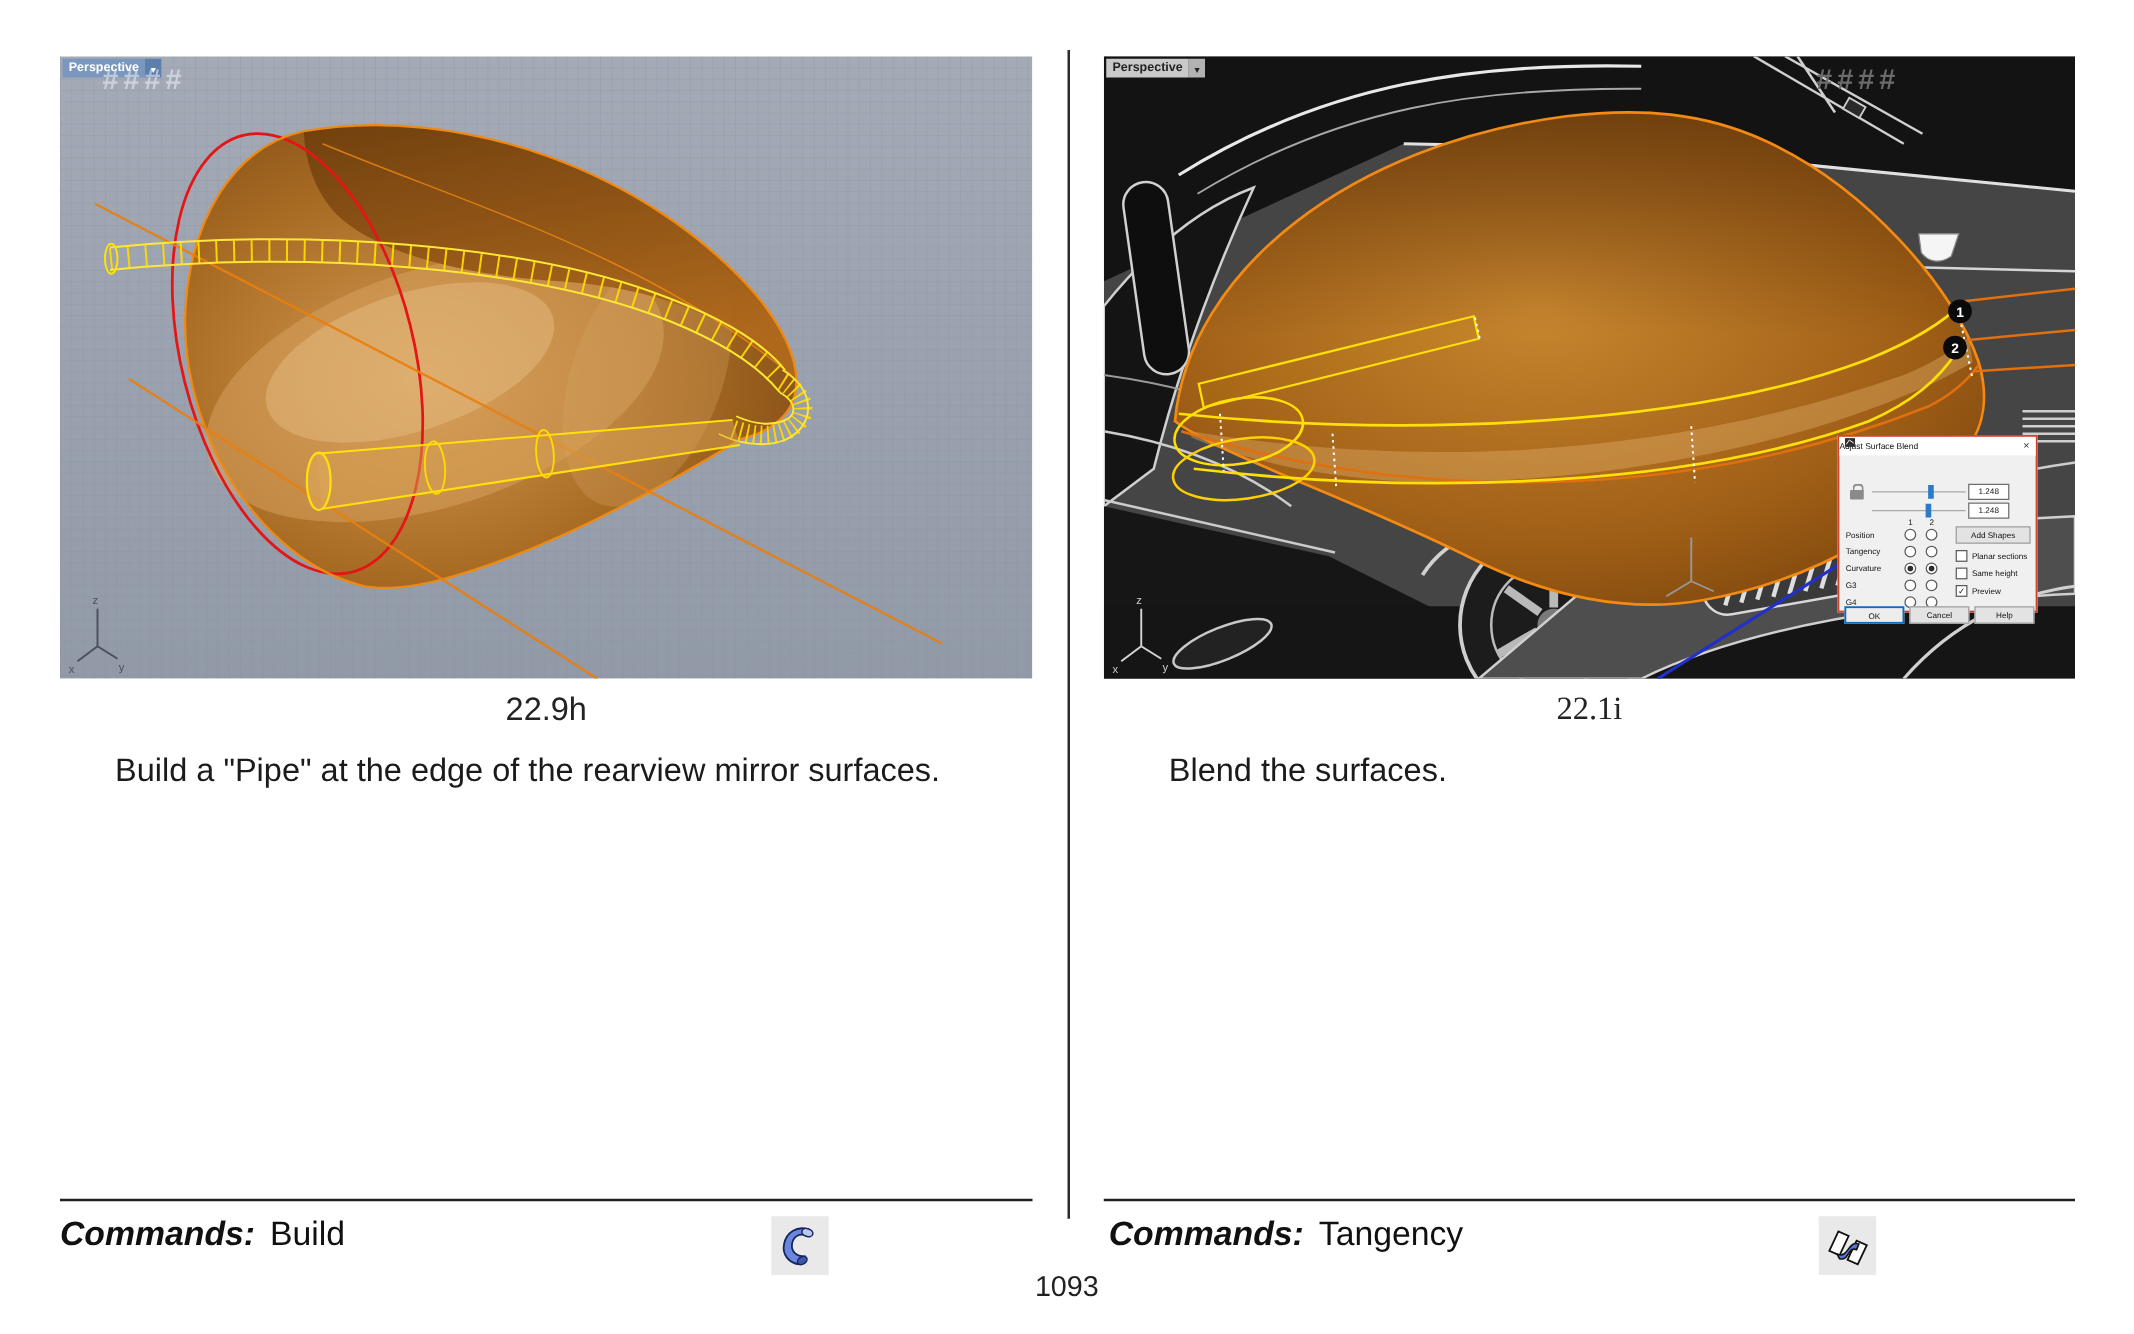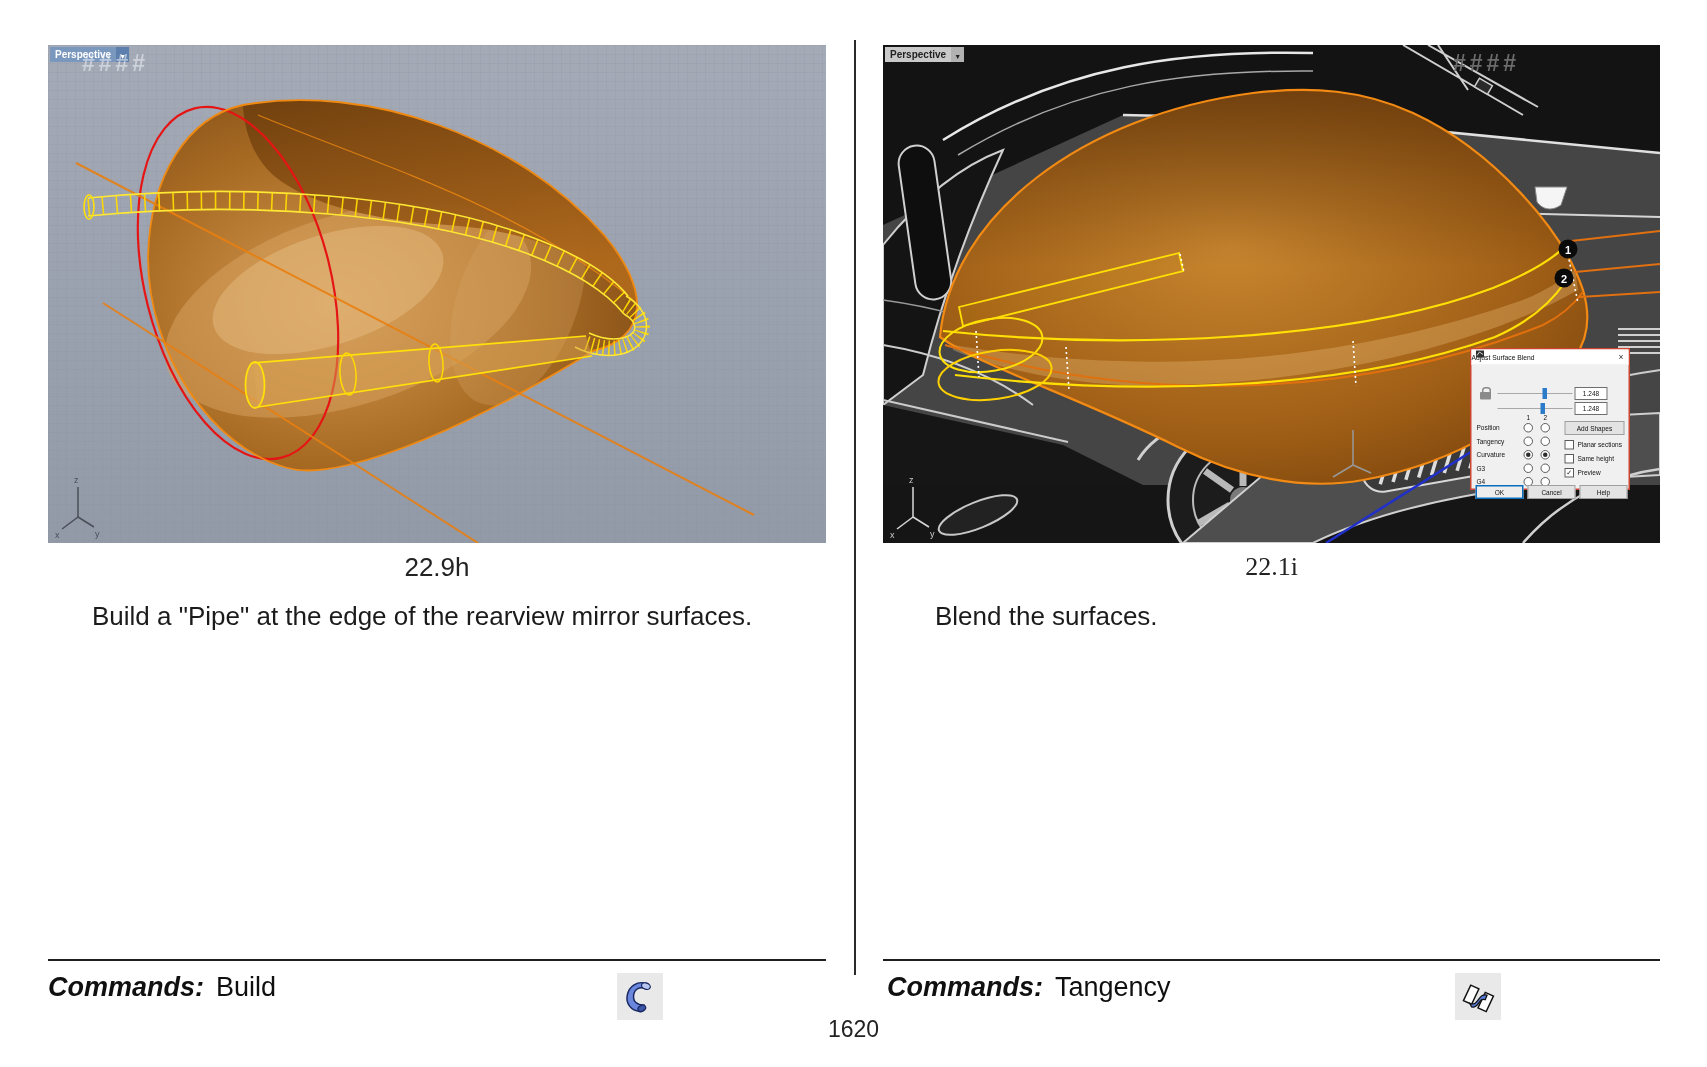--- a/index.html
+++ b/index.html
@@ -392,13 +392,13 @@
   </svg>
 </div>
 <div class="icon-btn icon-blend">
   <svg width="40" height="40" viewBox="0 0 44 44">
     <path d="M6,26 L14,9 L23,13 L15,30 Z" fill="#fdfdfd" stroke="#111" stroke-width="1.6"></path>
     <path d="M22,34 L30,17 L39,21 L31,38 Z" fill="#fdfdfd" stroke="#111" stroke-width="1.6"></path>
     <path d="M13,29 C23,33 22,17 32,20 L30,25 C22,22 24,35 15,33 Z" fill="#5577d5" stroke="#111" stroke-width="1.4"></path>
   </svg>
 </div>
 
-<div class="page-number">1620</div>
+<div class="page-number">1093</div>
 
 </body></html>

